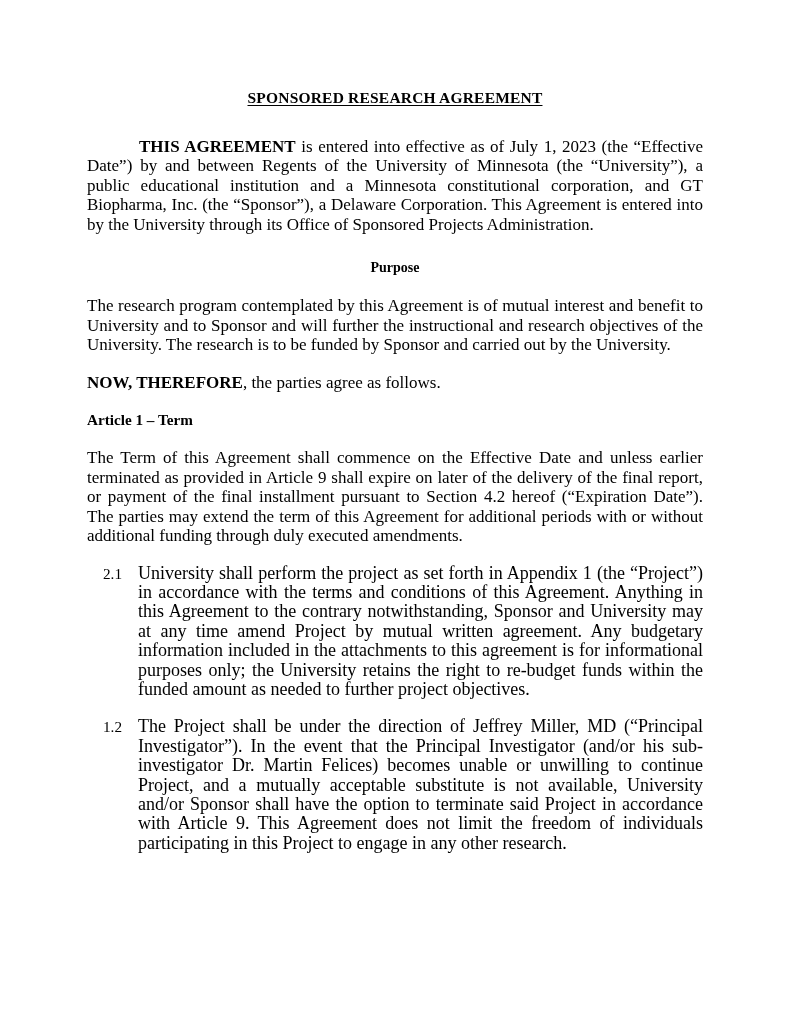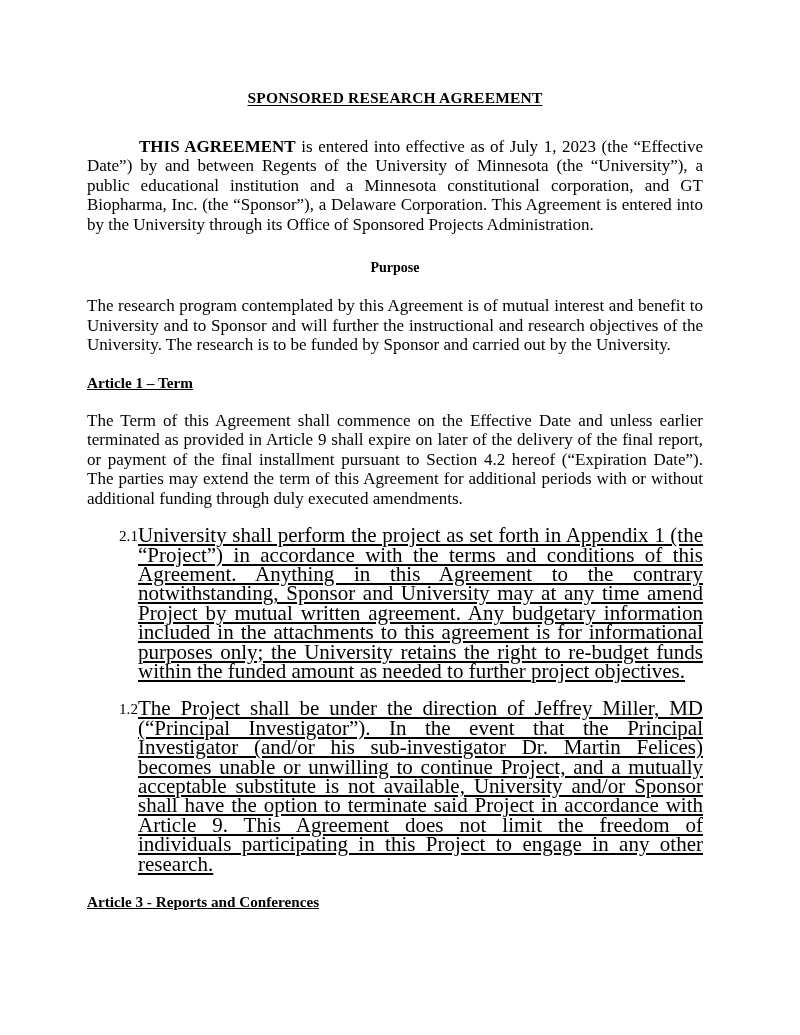--- a/index.html
+++ b/index.html
@@ -59,70 +59,68 @@
   }
   .article-heading {
     font-weight: bold;
     font-size: 15.2px;
     line-height: 19.4px;
     text-align: left;
     margin: 0 0 19px 0;
   }
   .gap-before {
     margin-top: 6px;
-    text-decoration: underline;
   }
   .clause {
     display: flex;
     align-items: flex-start;
     margin: 0 0 18px 0;
   }
   .clause-num {
     flex: 0 0 51px;
     font-size: 15.2px;
     line-height: 19.4px;
-    text-align: right;
+    text-align: center;
   }
   .clause-body {
     flex: 1 1 auto;
-    font-size: 21px;
+    font-size: 18px;
     line-height: 19.4px;
     text-align: justify;
     text-justify: inter-word;
-    text-decoration: underline;
   }
   b, .b { font-weight: bold; }
 </style>
 </head>
 <body>
 
 <div class="page">
   <div class="content">
 
     <div class="doc-title"><span>SPONSORED RESEARCH AGREEMENT</span></div>
 
     <p class="para intro"><b>THIS AGREEMENT</b><span> is entered into effective as of July 1, 2023 (the “Effective Date”) by and between Regents of the University of Minnesota (the “University”), a public educational institution and a Minnesota constitutional corporation, and GT Biopharma, Inc. (the “Sponsor”), a Delaware Corporation. This Agreement is entered into by the University through its Office of Sponsored Projects Administration.</span></p>
 
     <div class="center-heading">Purpose</div>
 
     <p class="para">The research program contemplated by this Agreement is of mutual interest and benefit to University and to Sponsor and will further the instructional and research objectives of the University.  The research is to be funded by Sponsor and carried out by the University.</p>
 
+    <p class="para"><b>NOW, THEREFORE</b><span>, the parties agree as follows.</span></p>
 
     <div class="article-heading gap-before">Article 1 – Term</div>
 
     <p class="para">The Term of this Agreement shall commence on the Effective Date and unless earlier terminated as provided in Article 9 shall expire on later of the delivery of the final report, or payment of the final installment pursuant to Section 4.2 hereof (“Expiration Date”). The parties may extend the term of this Agreement for additional periods with or without additional funding through duly executed amendments.</p>
 
 
     <div class="clause">
       <div class="clause-num">2.1</div>
       <div class="clause-body">University shall perform the project as set forth in Appendix 1 (the “Project”) in accordance with the terms and conditions of this Agreement.  Anything in this Agreement to the contrary notwithstanding, Sponsor and University may at any time amend Project by mutual written agreement.  Any budgetary information included in the attachments to this agreement is for informational purposes only; the University retains the right to re-budget funds within the funded amount as needed to further project objectives.</div>
     </div>
 
     <div class="clause">
       <div class="clause-num">1.2</div>
       <div class="clause-body">The Project shall be under the direction of Jeffrey Miller, MD (“Principal Investigator”). In the event that the Principal Investigator (and/or his sub-investigator Dr. Martin Felices) becomes unable or unwilling to continue Project, and a mutually acceptable substitute is not available, University and/or Sponsor shall have the option to terminate said Project in accordance with Article 9. This Agreement does not limit the freedom of individuals participating in this Project to engage in any other research.</div>
     </div>
 
-    <div class="article-heading gap-before">Article 3 - Reports and Conferences</div>
 
 
   </div>
 </div>
 
 </body></html>

